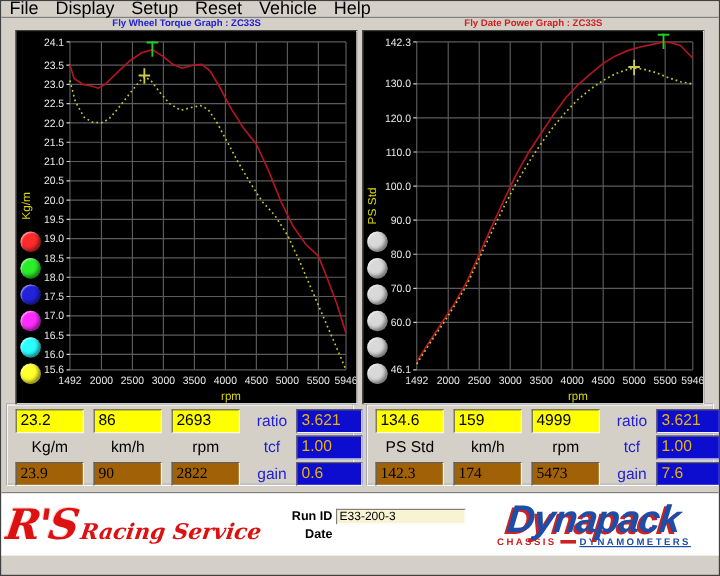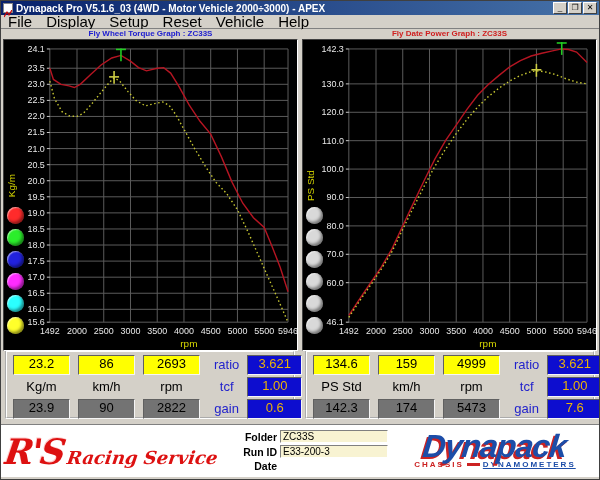--- a/index.html
+++ b/index.html
@@ -7,33 +7,33 @@
   .window{width:600px;height:480px;background:#d4d0c8;font-family:"Liberation Sans",sans-serif;border:1px solid #404040;overflow:hidden;}
   
   .titlebar{height:14px;display:flex;align-items:center;background:linear-gradient(90deg,#08216b,#4672a8);padding:0 2px;}
   .tb-icon{width:10px;height:10px;flex:0 0 auto;background:#fff;border:1px solid #888;}
   .tb-title{flex:1;color:#fff;font-size:10px;font-weight:bold;padding-left:3px;white-space:nowrap;overflow:hidden;line-height:13px;}
   .tb-btn{width:14px;height:12px;margin-left:1px;background:#d4d0c8;border:1px solid;border-color:#fff #404040 #404040 #fff;font-size:8px;line-height:9px;text-align:center;color:#000;cursor:pointer;flex:0 0 auto;}
   
   .menubar{height:13px;display:flex;align-items:center;font-size:15px;background:#d4d0c8;}
   .menu-item{padding:0 7px;line-height:13px;cursor:default;}
   
-  .graphs-row{height:318px;display:flex;gap:4px;padding:0 2px;background:#d4d0c8;border-top:1px solid #808080;}
+  .graphs-row{height:318px;display:flex;gap:4px;padding:0 12px;background:#d4d0c8;border-top:1px solid #808080;}
   .graph-panel{flex:1;position:relative;min-width:0;}
   .graph-header{height:10px;font-size:8px;line-height:10px;text-align:center;font-weight:bold;background:#d4d0c8;white-space:nowrap;overflow:hidden;}
   .graph-body{position:relative;height:312px;background:#000;border:1px solid;border-color:#404040 #fff #fff #404040;}
   .graph-body svg{position:absolute;left:0;top:0;width:100%;height:100%;}
   .chan-col{position:absolute;left:3px;top:167px;display:flex;flex-direction:column;gap:5px;}
   .chan-btn{width:17px;height:17px;border-radius:50%;box-shadow:inset -2px -2px 3px rgba(0,0,0,.45), inset 1px 1px 1px rgba(255,255,255,.5);cursor:pointer;}
   
   .data-row{height:78px;display:flex;gap:10px;padding:4px 4px 5px;background:#d4d0c8;}
   .data-panel{flex:1;border:2px groove #ffffff;padding:4px 6px;display:grid;grid-template-columns:57px 57px 57px 1fr 55px;grid-auto-rows:17px;column-gap:8px;row-gap:5px;align-items:center;font-size:13px;min-width:0;}
-  .vbox{height:20px;line-height:15px;text-align:center;padding:0 3px;border:1px solid;border-color:#606060 #f5f5f5 #f5f5f5 #606060;}
+  .vbox{height:20px;line-height:15px;text-align:left;padding:0 3px;border:1px solid;border-color:#606060 #f5f5f5 #f5f5f5 #606060;}
   .vbox.yellow{background:#ffff00;color:#000;}
-  .vbox.green{background:#737373;color:#000;}
+  .vbox.green{background:#a16207;color:#000;font-family:Liberation Serif, serif;}
   .vbox.blue{background:#0d0dcf;color:#eab308;}
   .unit-label{text-align:center;color:#000;}
   .rt-label{color:#2222cc;padding-left:6px;text-align:center;}
   
   .footer{height:53px;background:#ffffff;display:flex;align-items:center;padding:0 4px;border-top:1px solid #808080;}
   .rs-logo{width:228px;font-family:"DejaVu Serif",serif;font-style:italic;font-weight:bold;color:#dd1111;transform:skewX(-8deg);white-space:nowrap;overflow:hidden;}
   .rs-main{font-size:35px;letter-spacing:-2px;text-shadow:1px 1px 0 #ffffff,-1px -1px 0 #ffcccc;}
   .rs-sub{font-size:18px;margin-left:4px;text-shadow:1px 1px 0 #ffffff;}
   .fields{width:162px;display:flex;flex-direction:column;gap:2px;}
   .field-row{display:flex;align-items:center;}
@@ -44,31 +44,20 @@
   .dp-tag{font-size:8px;font-weight:bold;letter-spacing:2px;margin-top:-1px;white-space:nowrap;}
   .dp-tag .red{color:#cc2222;}
   .dp-tag .blue{color:#1c4da8;text-decoration:underline;}
   .dp-dash{display:inline-block;width:13px;height:3px;background:#cc2222;vertical-align:middle;margin:0 3px;}
 </style>
 </head>
 <body>
 
 <div class="window">
 
-  <div class="titlebar">
-    <div class="tb-icon">
-      <svg width="8" height="8" viewBox="0 0 8 8">
-          <path d="M0,7 L3,2 L5,5 L8,0" stroke="#c00" fill="none" stroke-width="1.2"></path>
-        </svg>
-    </div>
-    <div class="tb-title">Dynapack Pro V5.1.6_03 (4WD - Motor Vehicle 2000÷3000) - APEX</div>
-    <div class="tb-btn">_</div>
-    <div class="tb-btn">❐</div>
-    <div class="tb-btn">✕</div>
-  </div>
 
   <div class="menubar">
     <div class="menu-item">File</div>
     <div class="menu-item">Display</div>
     <div class="menu-item">Setup</div>
     <div class="menu-item">Reset</div>
     <div class="menu-item">Vehicle</div>
     <div class="menu-item">Help</div>
   </div>
 
@@ -288,24 +277,20 @@
     </div>
 
   </div>
 
   <div class="footer">
     <div class="rs-logo">
       <span class="rs-main">R'S</span><span class="rs-sub">Racing Service</span>
     </div>
     <div class="fields">
       <div class="field-row">
-        <div class="field-label">Folder</div>
-        <input class="field-input" value="ZC33S" style="">
-      </div>
-      <div class="field-row">
         <div class="field-label">Run ID</div>
         <input class="field-input" value="E33-200-3" style="">
       </div>
       <div class="field-row">
         <div class="field-label">Date</div>
       </div>
     </div>
     <div class="dynapack">
       <div class="dp-word">Dynapack</div>
       <div class="dp-tag">

